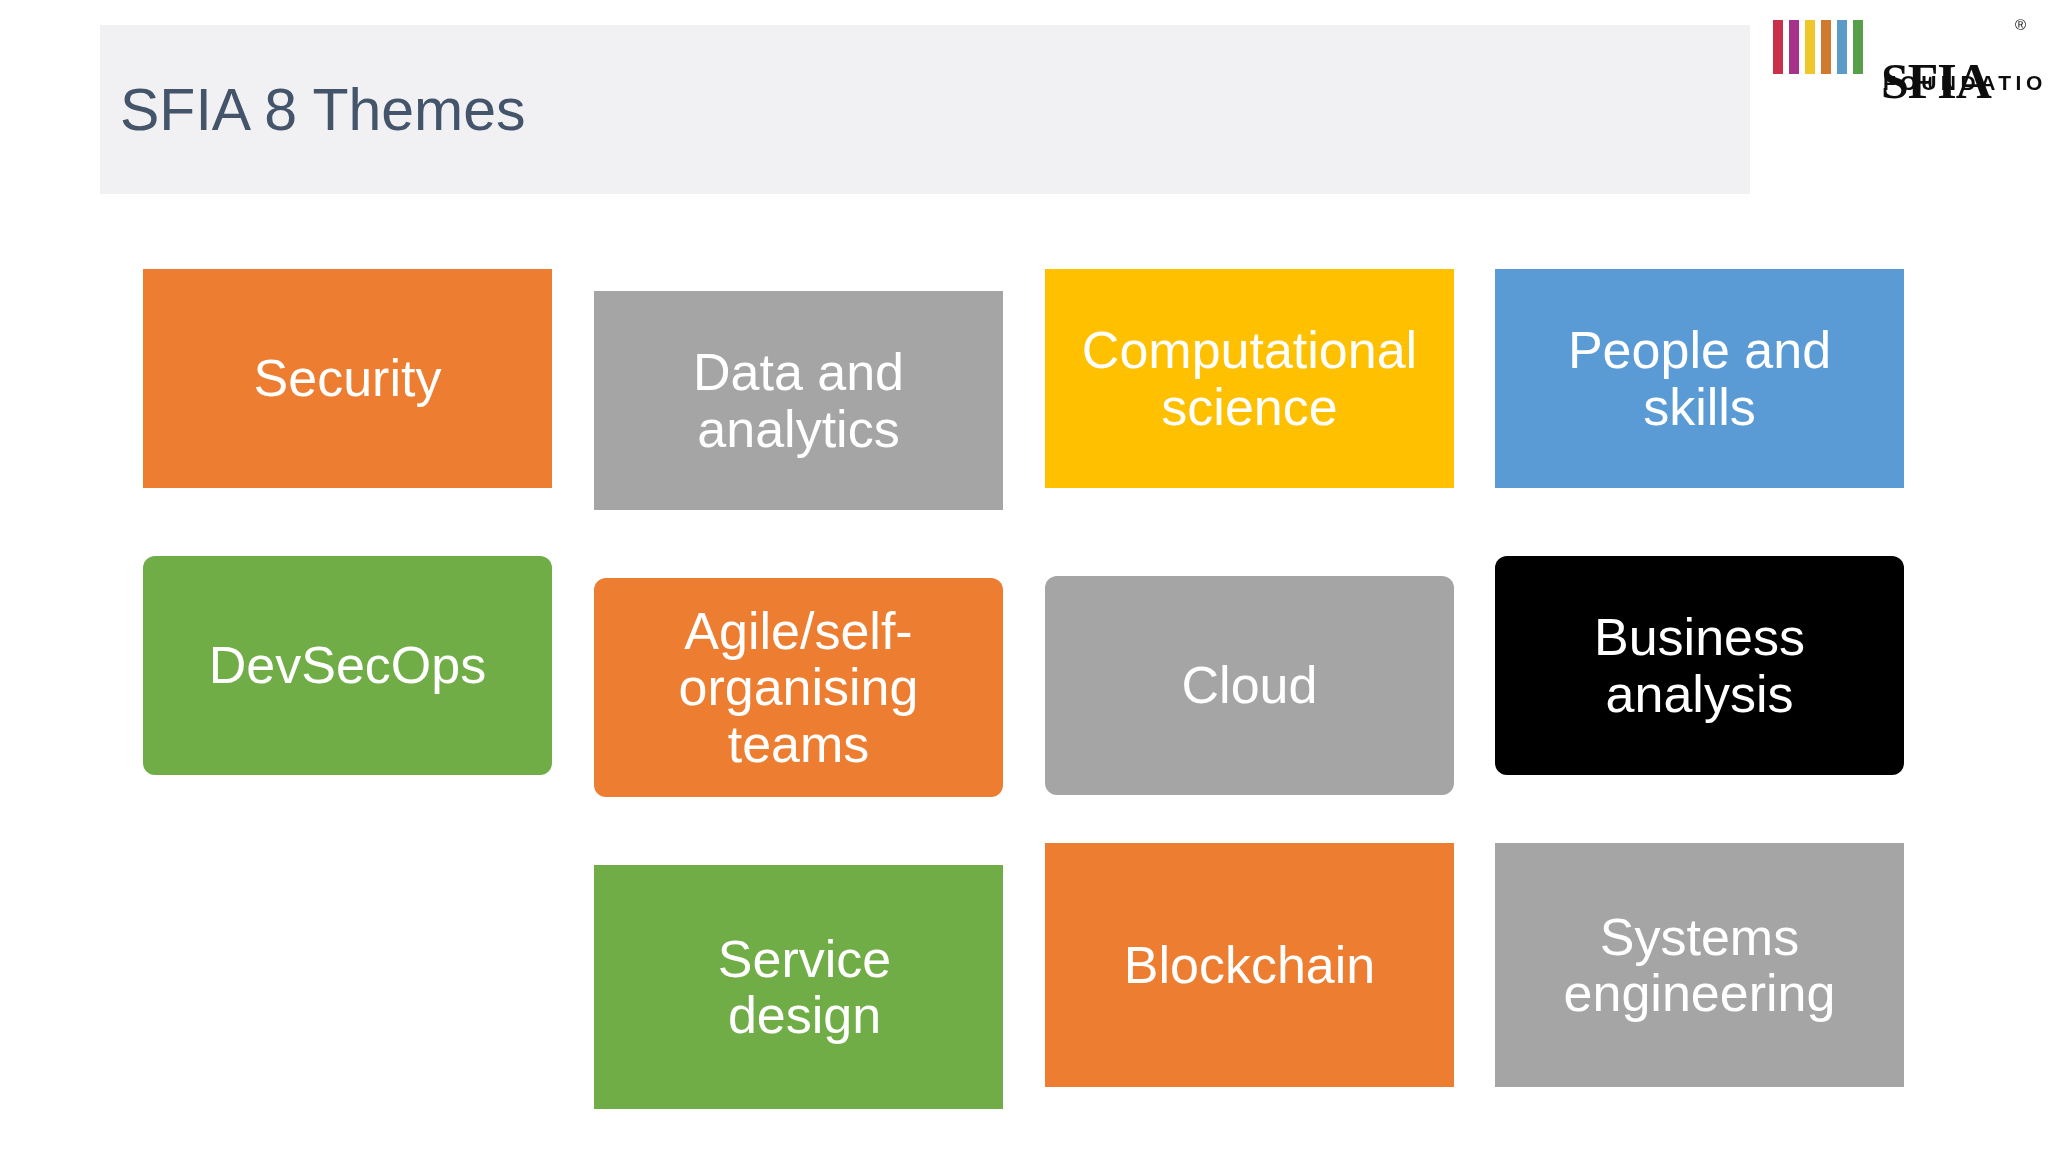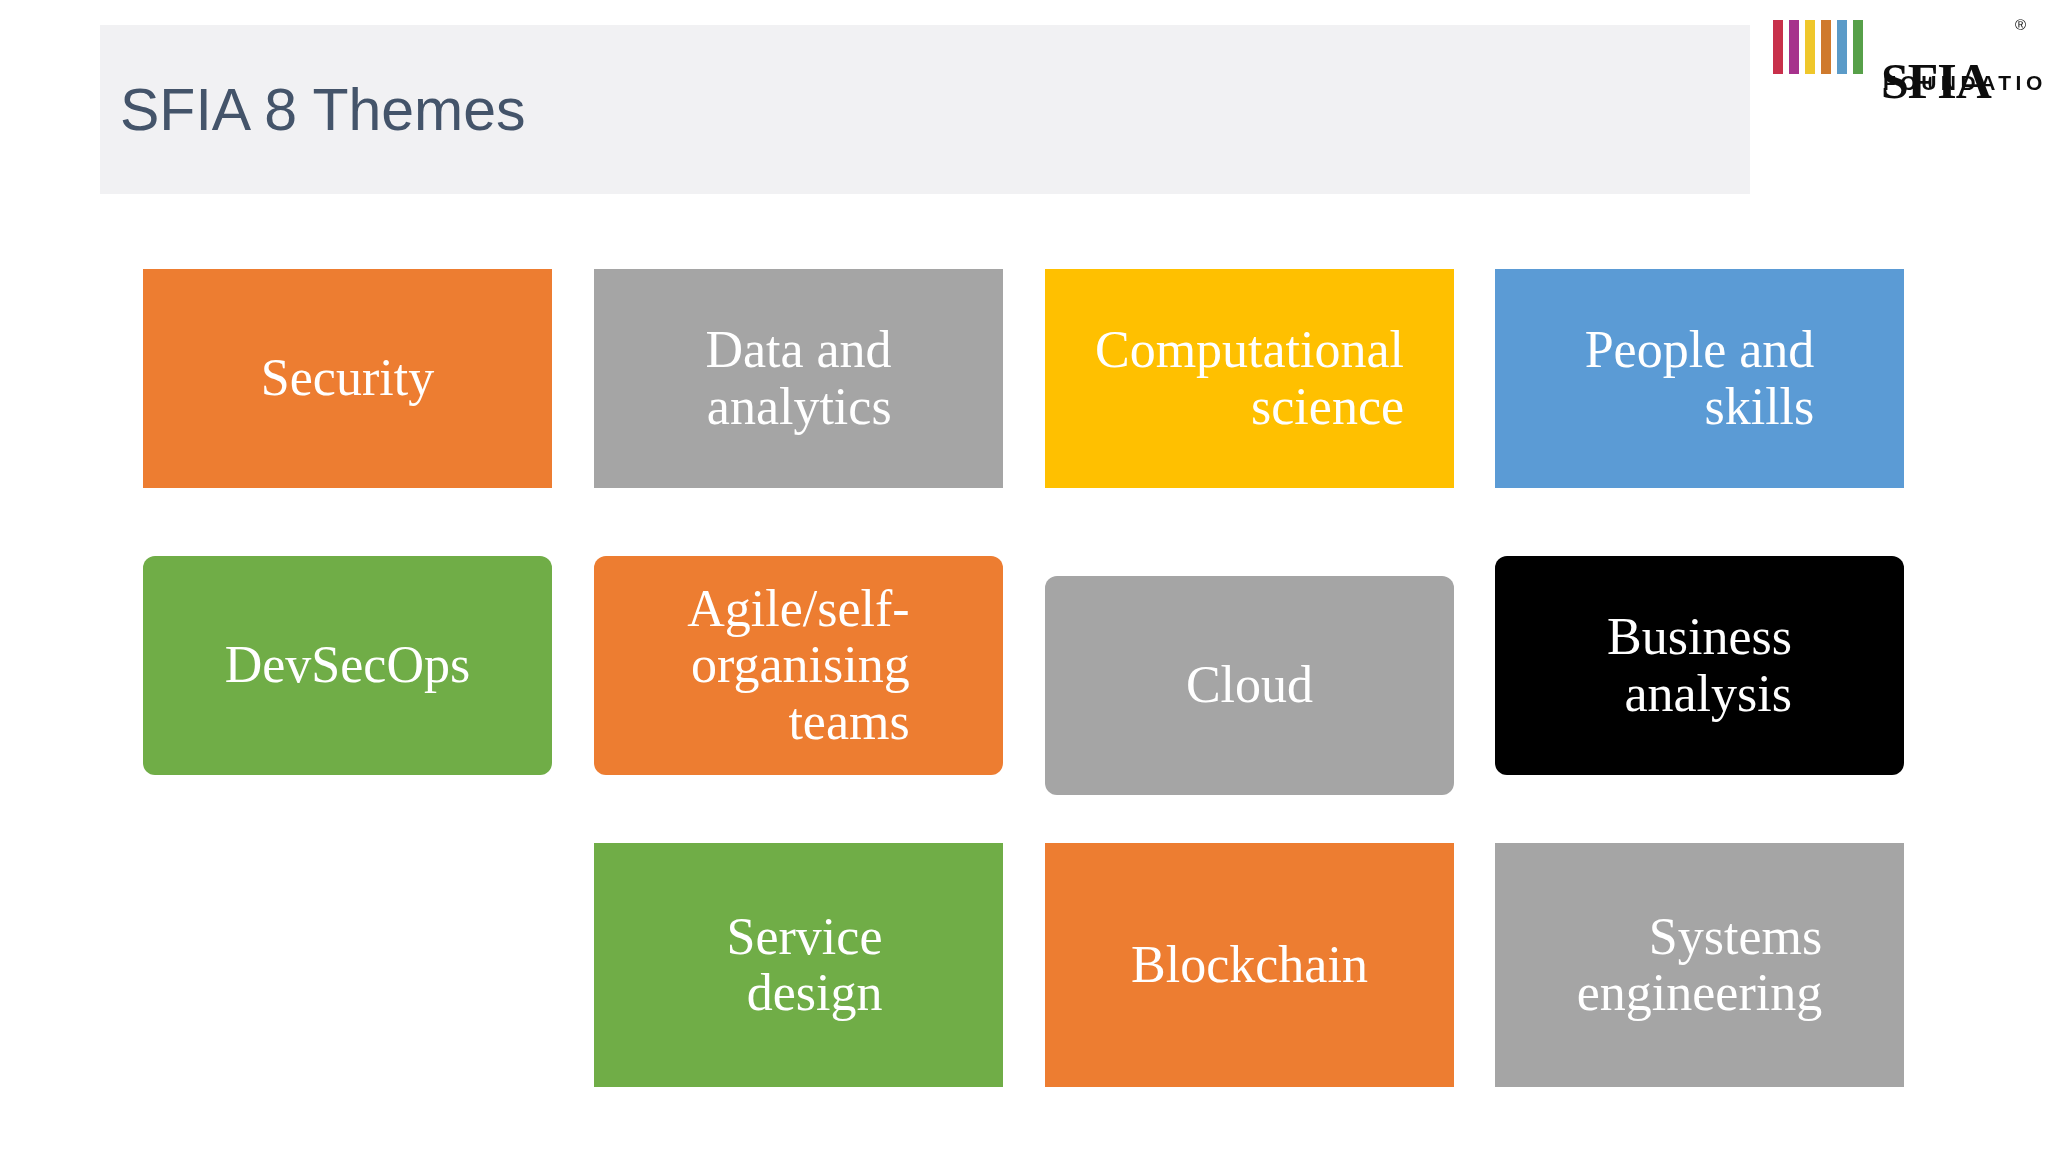--- a/index.html
+++ b/index.html
@@ -99,36 +99,35 @@
     left: 143px;
     top: 269px;
     width: 1761px;
     height: 818px;
   }
   .tile {
     position: absolute;
     display: flex;
     align-items: center;
     justify-content: center;
-    text-align: right;
+    text-align: center;
     box-sizing: border-box;
-    font-family: Liberation Serif, serif;
   }
   .tile-label {
     color: #ffffff;
     font-size: 52px;
     line-height: 1.08;
     font-weight: 400;
     padding: 0 10px;
     white-space: pre-line;
   }
 
   
   .c0 { left: 0px;    width: 409px; }
-  .c1 { left: 451px;  width: 409px; }
+  .c1 { left: 451px;  width: 409px; margin-top: 22px; }
   .c2 { left: 902px;  width: 409px; }
   .c3 { left: 1352px; width: 409px; }
 
   
   .r0 { top: 0px;   height: 219px; }
   .r1 { top: 287px; height: 219px; border-radius: 12px; }
   .r2 { top: 574px; height: 244px; }
 </style>
 </head>
 <body>

